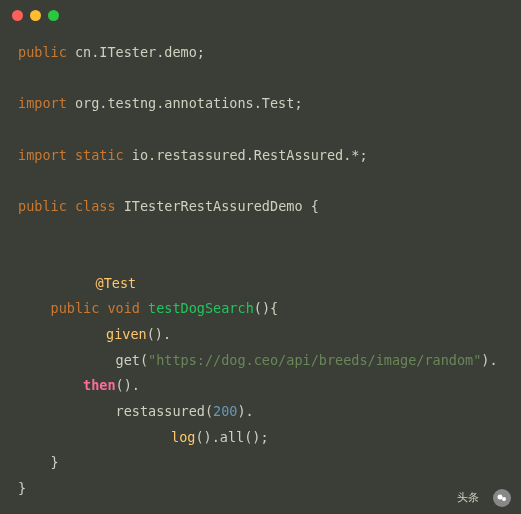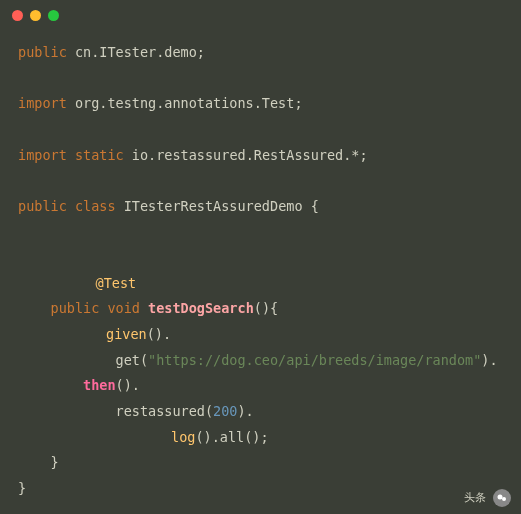--- a/index.html
+++ b/index.html
@@ -30,33 +30,33 @@
     .tl-yellow { background: #ffbd2e; }
     .tl-green { background: #27c93f; }
     .code-area {
       padding: 40px 18px 18px 18px;
       white-space: pre;
     }
     .kw { color: #cb7832; }
     .pkg { color: #d0d0c0; }
     .cls { color: #d0d0c0; text-align: right; }
     .ann { color: #ffc66d; margin-left: 45px; }
-    .method-def { color: #fca5a5; font-weight: bold; }
+    .method-def { color: #22c55e; font-weight: normal; }
     .str { color: #6a8759; }
     .num { color: #6897bb; text-align: center; }
     .yellow-call { color: #ffc66d; font-weight: normal; margin-left: 23px; }
     .pink-call { color: #ff6b9d; font-weight: bold; }
     .plain { color: #d0d0c0; }
     .footer {
       position: absolute;
       bottom: 6px;
       right: 10px;
       display: flex;
       align-items: center;
-      gap: 7px;
+      gap: 14px;
       font-size: 11px;
       color: #d0d0c0;
       font-family: sans-serif;
     }
     .footer-icon {
       width: 18px;
       height: 18px;
       border-radius: 50%;
       background: #888;
       display: inline-flex;

